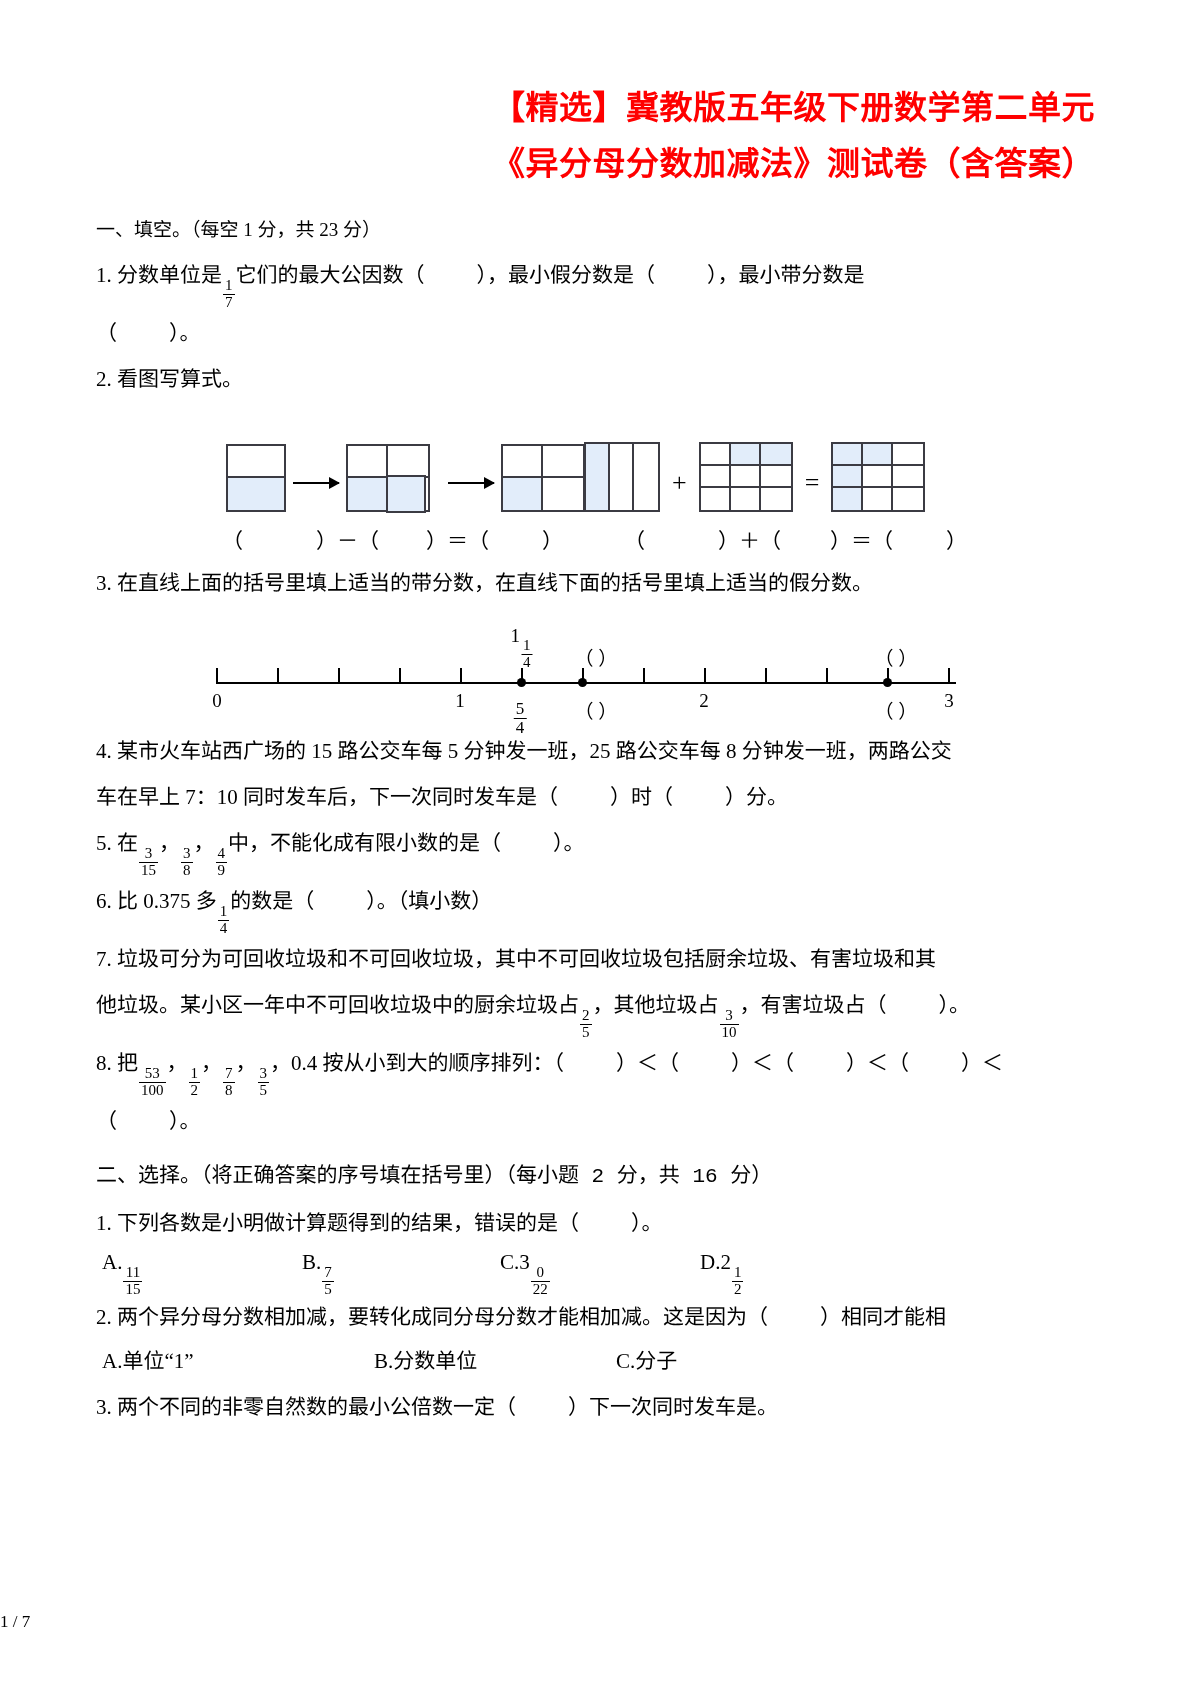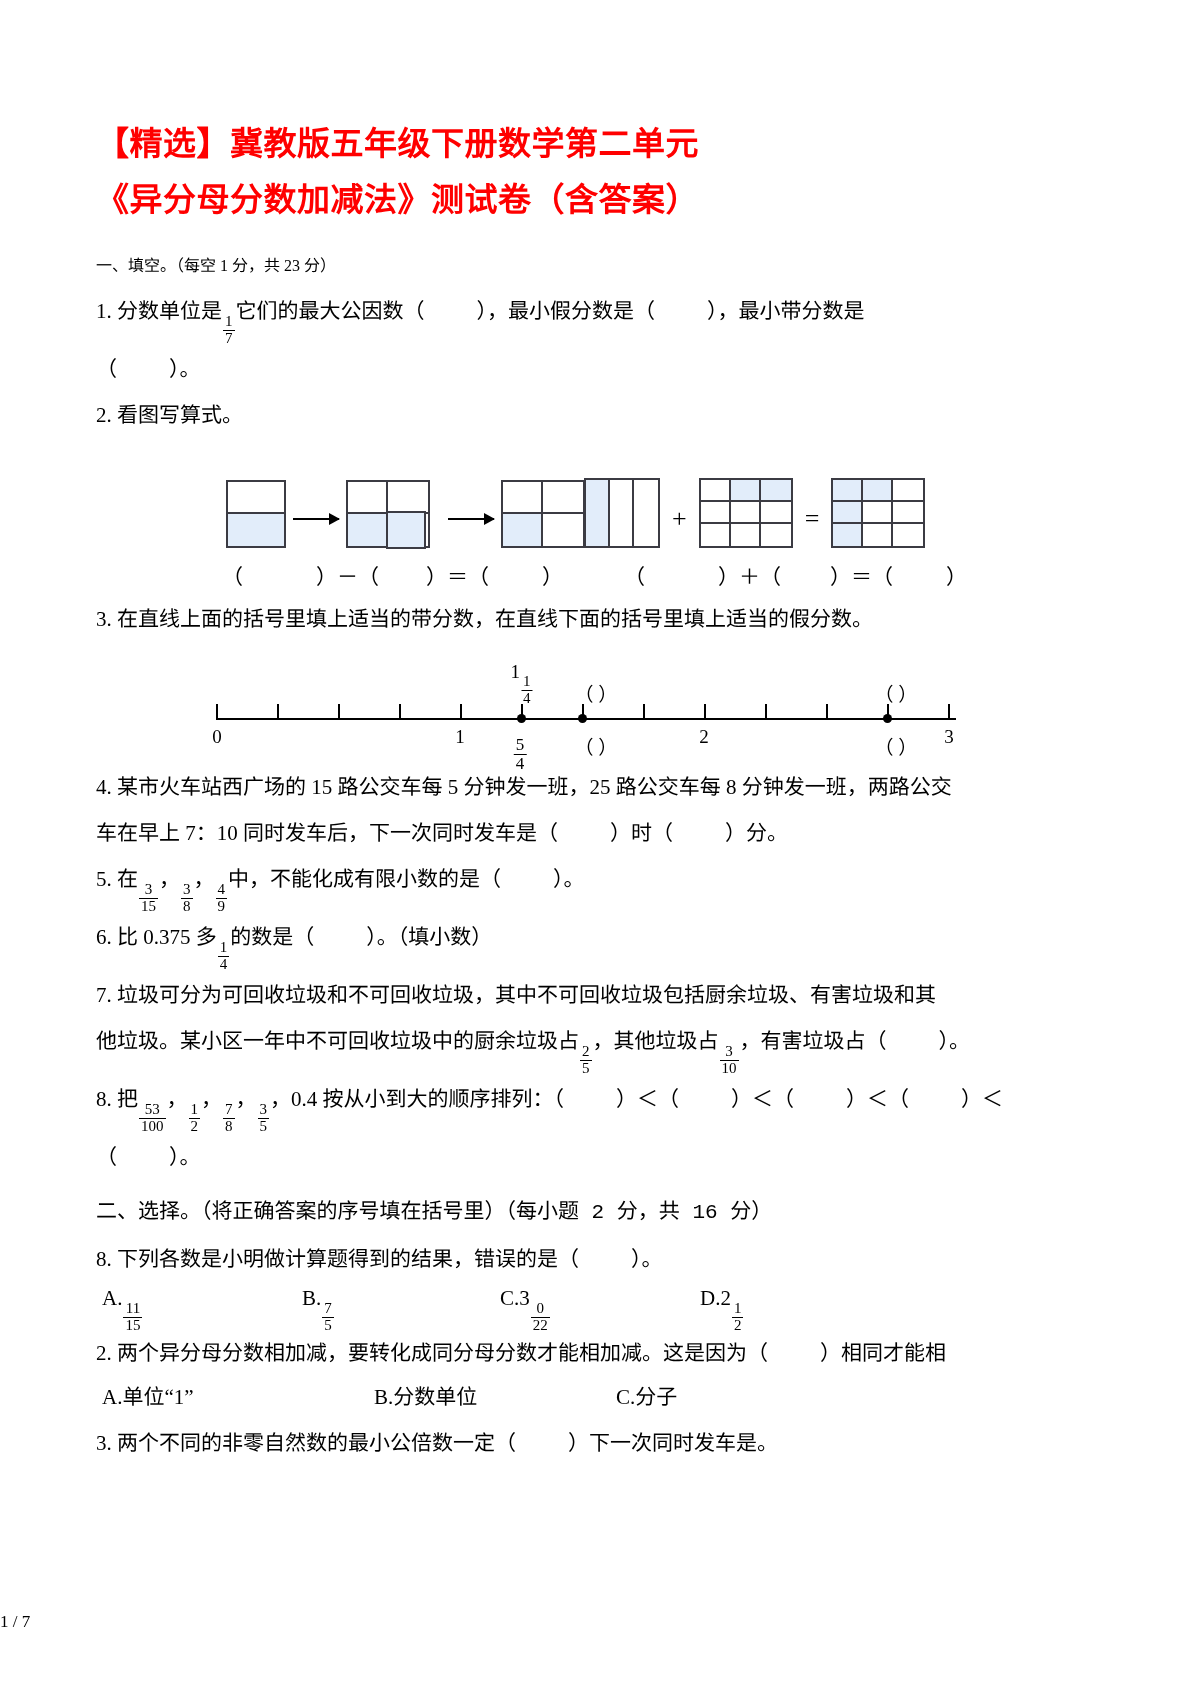--- a/index.html
+++ b/index.html
@@ -18,35 +18,35 @@
   .page {
     position: relative;
     width: 1191px;
     height: 1684px;
     box-sizing: border-box;
     padding: 0 96px;
   }
 
   
   .title-block {
-    padding-top: 116px;
-    text-align: left;
+    padding-top: 80px;
+    text-align: right;
   }
   .title-line {
     color: #ff0000;
     font-weight: bold;
     font-size: 33px;
     line-height: 56px;
     letter-spacing: 0.5px;
     white-space: nowrap;
   }
 
   
   .sec-head {
-    font-size: 16px;
+    font-size: 19px;
     line-height: 44px;
     margin-top: 16px;
   }
   .q {
     font-size: 21px;
     line-height: 46px;
     text-align: justify;
   }
   .blank { display: inline-block; width: 52px; }
 
@@ -402,21 +402,21 @@
         <span class="den">5</span>
       </span><span>，0.4 按从小到大的顺序排列：（</span><span class="blank"></span><span>）＜（</span><span class="blank"></span><span>）＜（</span><span class="blank"></span><span>）＜（</span><span class="blank"></span><span>）＜</span>
   </div>
   <div class="q">
     <span>（</span><span class="blank"></span><span>）。</span>
   </div>
 
   <div class="q" style="margin-top:10px;font-family:Liberation Mono, monospace;">二、选择。（将正确答案的序号填在括号里）（每小题 2 分，共 16 分）</div>
 
   <div class="q">
-    <span>8. 下列各数是小明做计算题得到的结果，错误的是（</span><span class="blank"></span><span>）。</span>
+    <span>1. 下列各数是小明做计算题得到的结果，错误的是（</span><span class="blank"></span><span>）。</span>
   </div>
 
   <div class="opt-row">
     <span class="opt" style="left:6px;">
       <span>A.</span><span class="frac">
           <span class="num">11</span>
           <span class="den">15</span>
         </span>
     </span>
     <span class="opt" style="left:206px;">

